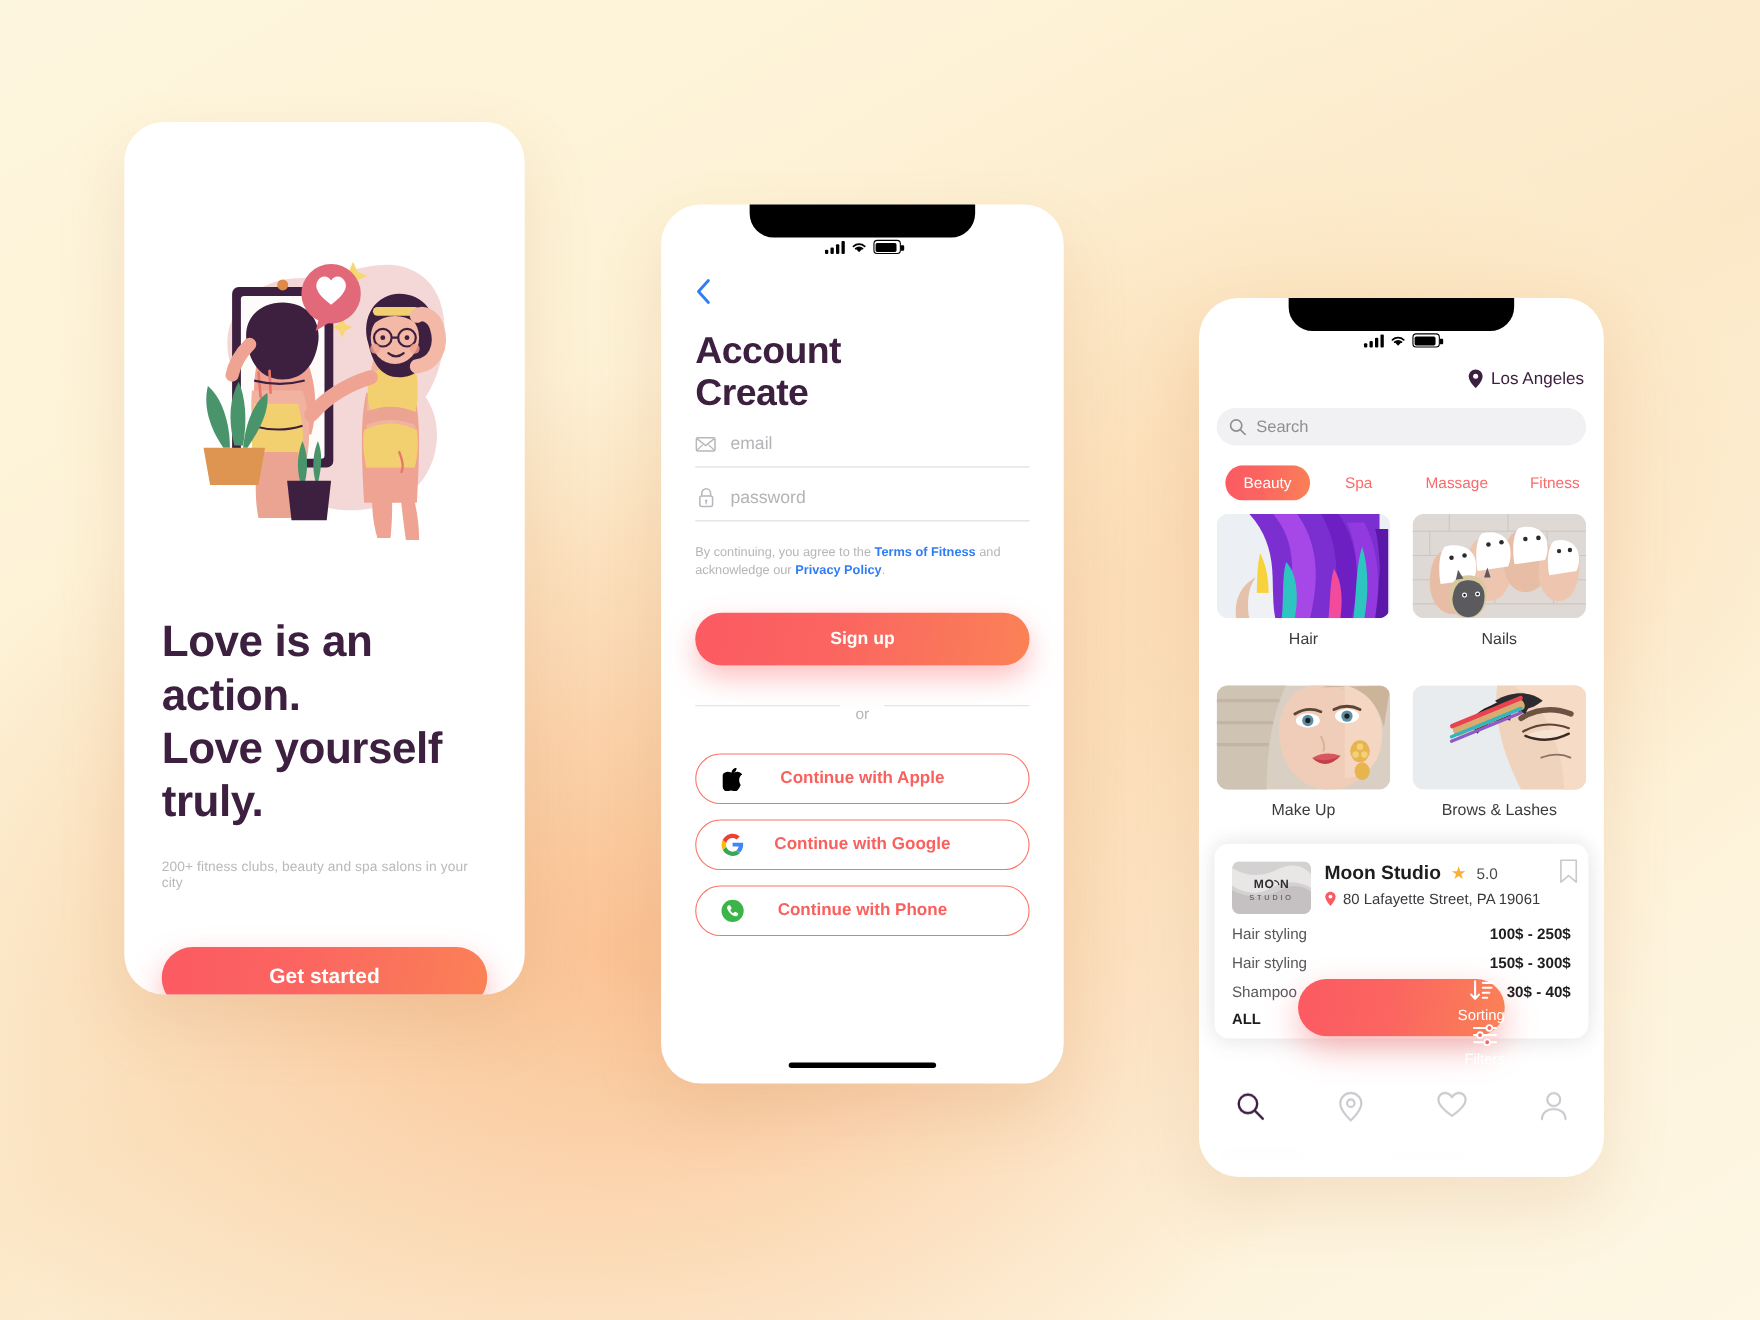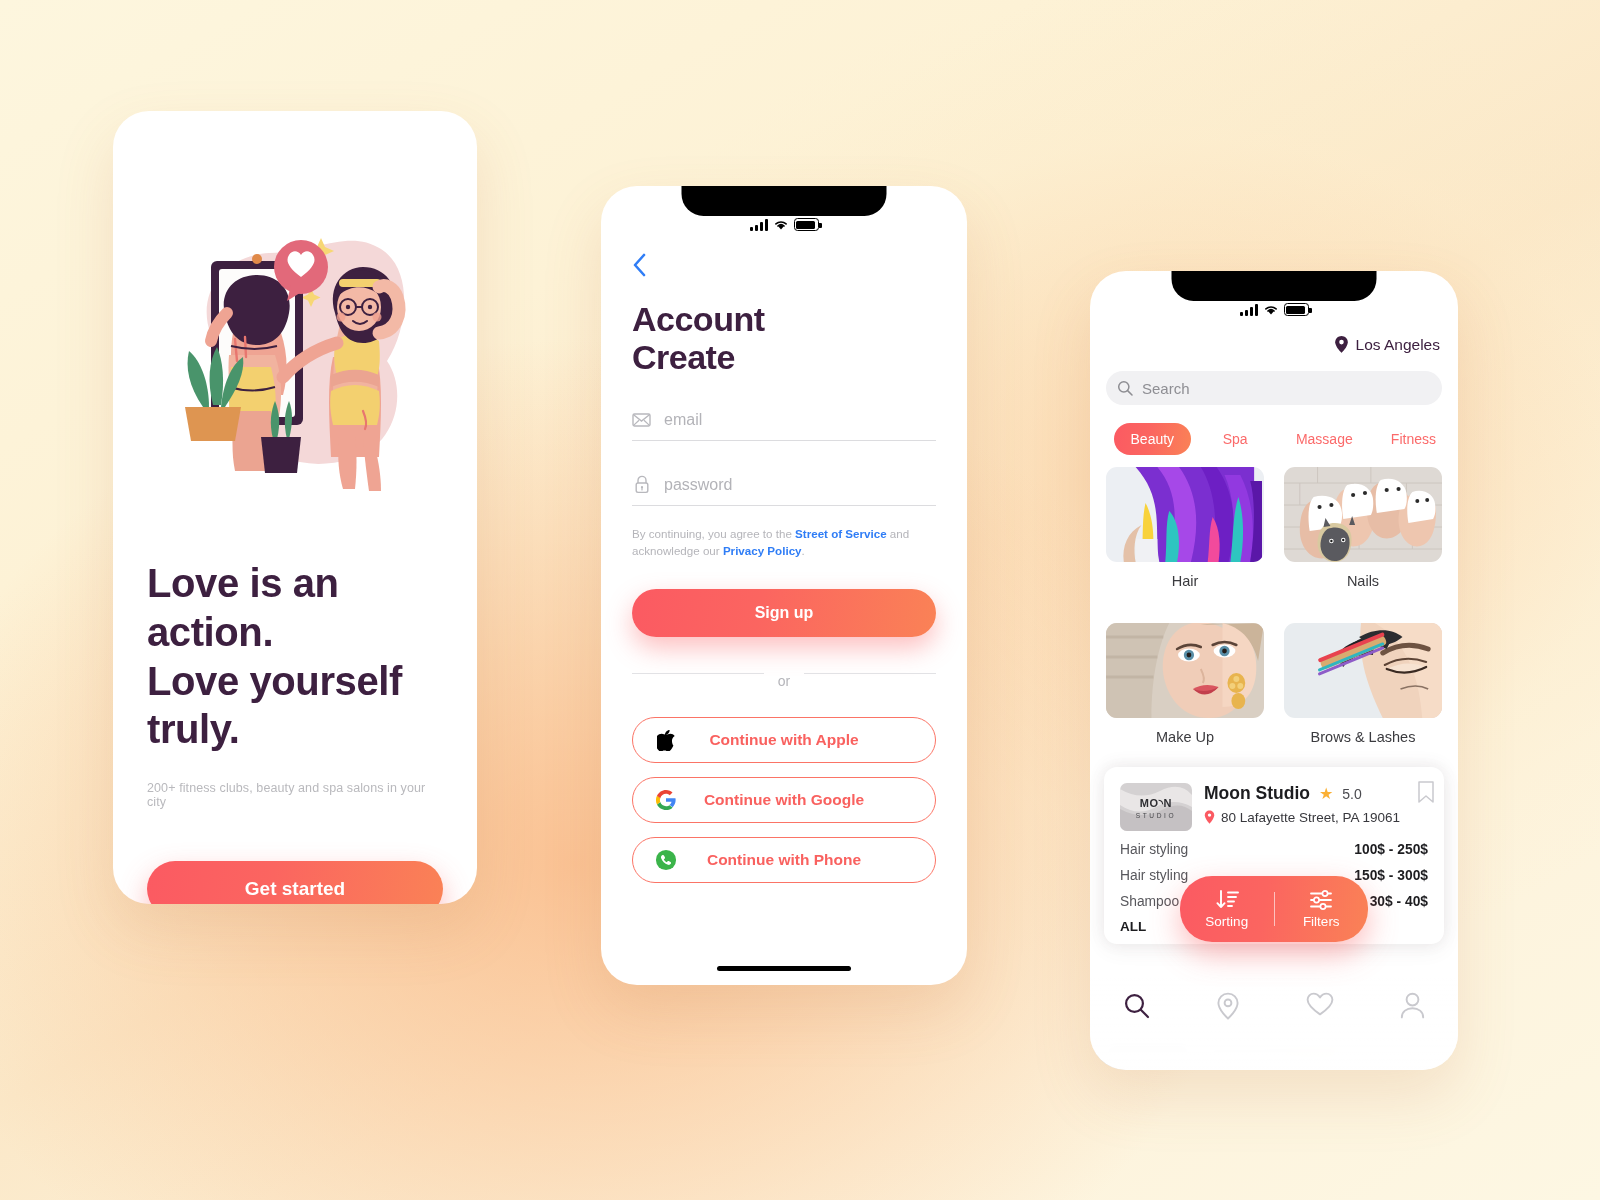--- a/index.html
+++ b/index.html
@@ -83,21 +83,21 @@
     box-shadow: 0 12px 28px rgba(251,96,97,0.42);
   }
 
   
   #phone2 .p2-body { padding: 0 31px; position: relative; height: calc(100% - 44px); }
   .back-chevron {
     margin-top: 22px; width: 26px; height: 26px; cursor: pointer;
     display:flex; align-items:center;
   }
   .title-create { margin-top: 22px; font-size: 34px; line-height: 1.12; font-weight: bold; color: #3d2040; letter-spacing:-0.5px; }
-  .field { margin-top: 34px; display:flex; align-items:center; gap:13px; padding-bottom: 11px; border-bottom: 1.4px solid #dcdcdf; }
+  .field { margin-top: 18px; display:flex; align-items:center; gap:13px; padding-bottom: 11px; border-bottom: 1.4px solid #dcdcdf; }
   .field:first-of-type { margin-top: 54px; }
   .field .f-icon { width: 19px; height: 19px; flex: 0 0 19px; display:flex;align-items:center;justify-content:center; }
   .field input {
     flex: 1; border: none; outline: none; background: transparent;
     font-family: inherit; font-size: 16px; color: #3d2040;
   }
   .field input::placeholder { color: #b3b3b8; }
   .legal { margin-top: 20px; font-size: 11.6px; line-height: 1.42; color: #b5b5ba; }
   .legal a { color: #2f7df6; font-weight: bold; text-decoration: none; }
   .signup-wrap { margin-top: 30px; display:flex; justify-content:center; }
@@ -159,24 +159,24 @@
   .addr-row { display:flex; align-items:center; gap:6px; margin-top: 6px; }
   .addr { font-size: 13.5px; color:#38383d; }
   .bookmark { position:absolute; right: 10px; top: 14px; cursor:pointer; }
   .price-row { display:flex; justify-content:space-between; align-items:center; margin-top: 11px; }
   .price-row .svc { font-size: 13.8px; color:#57575c; }
   .price-row .amt { font-size: 13.8px; color:#1d1d20; font-weight:bold; }
   .all-row { margin-top: 10px; font-size: 13.5px; font-weight:bold; color:#1d1d20; }
 
   .sortfilter {
     position:absolute; left:50%; transform:translateX(-50%); bottom: 128px;
-    width: 188px; height: 66px; border-radius: 32px;
+    width: 188px; height: 52px; border-radius: 32px;
     background: linear-gradient(100deg,#fb5a62 0%, #fb6560 45%, #fa8256 100%);
     box-shadow: 0 12px 30px rgba(251,96,97,0.42);
-    display:flex; align-items:center; z-index: 5;
+    display:flex; align-items:flex-end; z-index: 5; flex-direction: column;
   }
   .sf-half { flex:1; display:flex; flex-direction:column; align-items:center; gap:3px; cursor:pointer; }
   .sf-half .sf-label { color:#fff; font-size: 13.5px; }
   .sf-div { width:1px; height: 34px; background: rgba(255,255,255,0.6); }
 
   .tabbar {
     position:absolute; left:0; right:0; bottom: 0; height: 92px;
     background: linear-gradient(180deg, rgba(255,255,255,0.72) 0%, rgba(255,255,255,0.97) 38%, #fff 100%);
     backdrop-filter: blur(6px);
     display:flex; align-items: flex-start; justify-content: space-around;
@@ -327,21 +327,21 @@
             <path d="M4 8 V5.4 a4 4 0 0 1 8 0 V8" fill="none" stroke="#b8b8bd" stroke-width="1.4"></path>
             <rect x="2.2" y="8" width="11.6" height="9.4" rx="1.8" fill="none" stroke="#b8b8bd" stroke-width="1.4"></rect>
             <circle cx="8" cy="12.2" r="1.1" fill="#b8b8bd"></circle>
             <path d="M8 12.8 v2.2" stroke="#b8b8bd" stroke-width="1.2" stroke-linecap="round"></path>
           </svg>
         </span>
         <input type="password" placeholder="password" style="">
       </div>
 
       <div class="legal">
-        <span>By continuing, you agree to the </span><a href="#">Street of Service</a><span> and acknowledge our </span><a href="#">Privacy Policy</a><span>.</span>
+        <span>By continuing, you agree to the </span><a href="#">Terms of Fitness</a><span> and acknowledge our </span><a href="#">Privacy Policy</a><span>.</span>
       </div>
 
       <div class="signup-wrap">
         <button class="btn-signup">Sign up</button>
       </div>
 
       <div class="or-row">
         <span class="line"></span>
         <span>or</span>
         <span class="line"></span>

